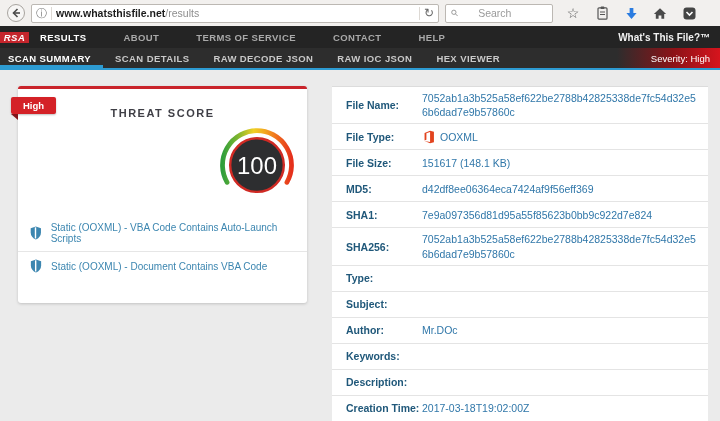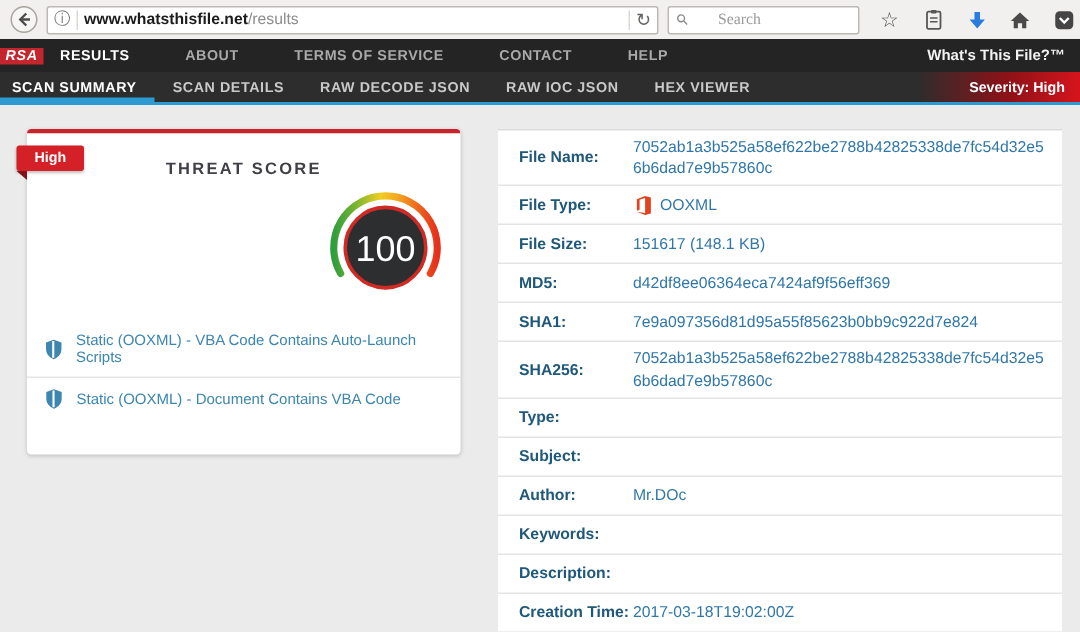--- a/index.html
+++ b/index.html
@@ -12,22 +12,22 @@
   .back-btn { width:18px; height:18px; border:1px solid #a8a49f; border-radius:50%;
     background:#f7f6f5; display:flex; align-items:center; justify-content:center; flex:none; }
   .urlbar { flex:none; width:408px; height:19px; background:#fff; border:1px solid #bcb8b3;
     border-radius:2px; display:flex; align-items:center; padding:0 4px; gap:4px; }
   .urlbar .sep, .searchbar .sep { width:1px; height:13px; background:#ddd9d4; }
   .glyph { font-size:11px; color:#7a7a7a; line-height:1; }
   .url-text { flex:1; font-size:10.5px; white-space:nowrap; overflow:hidden; }
   .url-domain { color:#1c1c1c; font-weight:bold; }
   .url-path { color:#8d8d8d; }
   .reload { font-size:12px; color:#666; }
-  .searchbar { flex:none; width:128px; height:19px; background:#fff; border:1px solid #bcb8b3;
-    border-radius:2px; display:flex; align-items:center; padding:0 5px; gap:20px;font-family:Liberation Serif, serif; }
+  .searchbar { flex:none; width:108px; height:19px; background:#fff; border:1px solid #bcb8b3;
+    border-radius:2px; display:flex; align-items:center; padding:0 5px; gap:20px; }
   .searchbar input { border:none; outline:none; width:100%; font-size:10.5px;
     color:#444; background:transparent; font-family:inherit; }
   .searchbar input::placeholder { color:#9a9a9a; }
   .tb-icon { width:18px; height:18px; display:flex; align-items:center;
     justify-content:center; flex:none; margin-left:5px; }
 
   
   .navbar { height:22px; background:#242424; display:flex; align-items:center; }
   .rsa-logo { width:29px; background:#c5252c; color:#fff; font-weight:bold; font-size:9.5px;
     display:flex; align-items:center; justify-content:center; letter-spacing:.5px;
@@ -39,21 +39,21 @@
     font-weight:bold; display:flex; align-items:center; }
 
   
   .tabbar { height:22px; background:#2d2d2d; border-bottom:2px solid #2d9bd2;
     display:flex; align-items:stretch; }
   .tab { font-size:9.5px; font-weight:bold; color:#c9c9c9; letter-spacing:.4px;
     padding:0 12px; display:flex; align-items:center; cursor:pointer; }
   .tab:first-child { padding-left:8px; }
   .tab.active { color:#fff; box-shadow: inset 0 -3px 0 #2d9bd2; }
   .severity { margin-left:auto; padding:0 10px 0 34px; display:flex; align-items:center;
-    color:#fff; font-size:9.5px; font-weight:bold;
+    color:#fff; font-size:9.5px; font-weight:normal;
     background:linear-gradient(90deg, rgba(45,45,45,0) 0%, #8c1217 55%, #d6141d 100%); }
 
   
   .content { display:flex; gap:25px; padding:16px 12px 0 18px; height:351px; overflow:hidden; }
 
   
   .card { position:relative; width:289px; height:217px; background:#ffffff;
     border-top:3px solid #c9242b; border-radius:3px;
     box-shadow:0 1px 3px rgba(0,0,0,.18); flex:none; }
   .ribbon { position:absolute; top:8px; left:-7px; background:#d42127; color:#fff;

